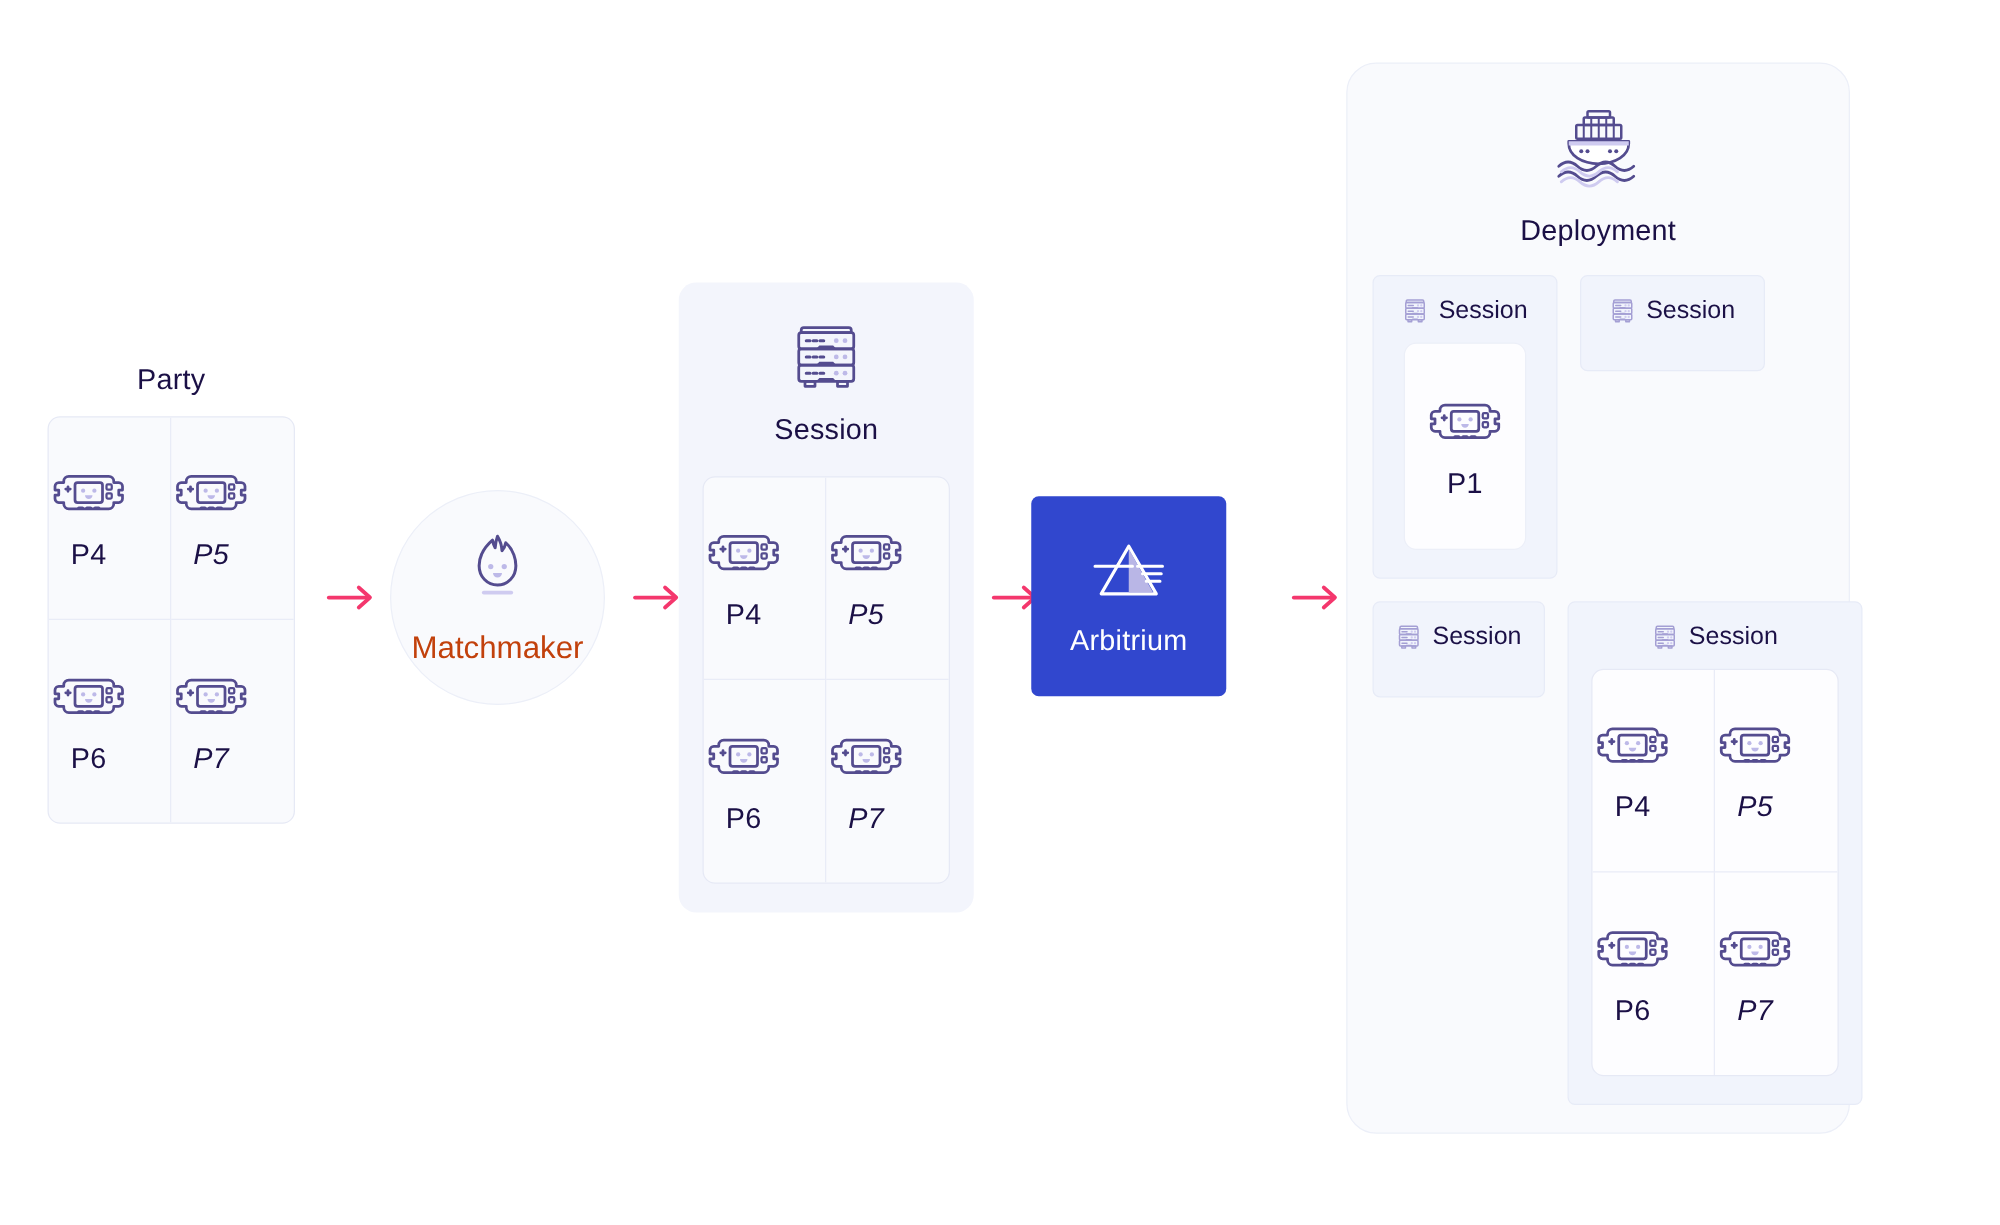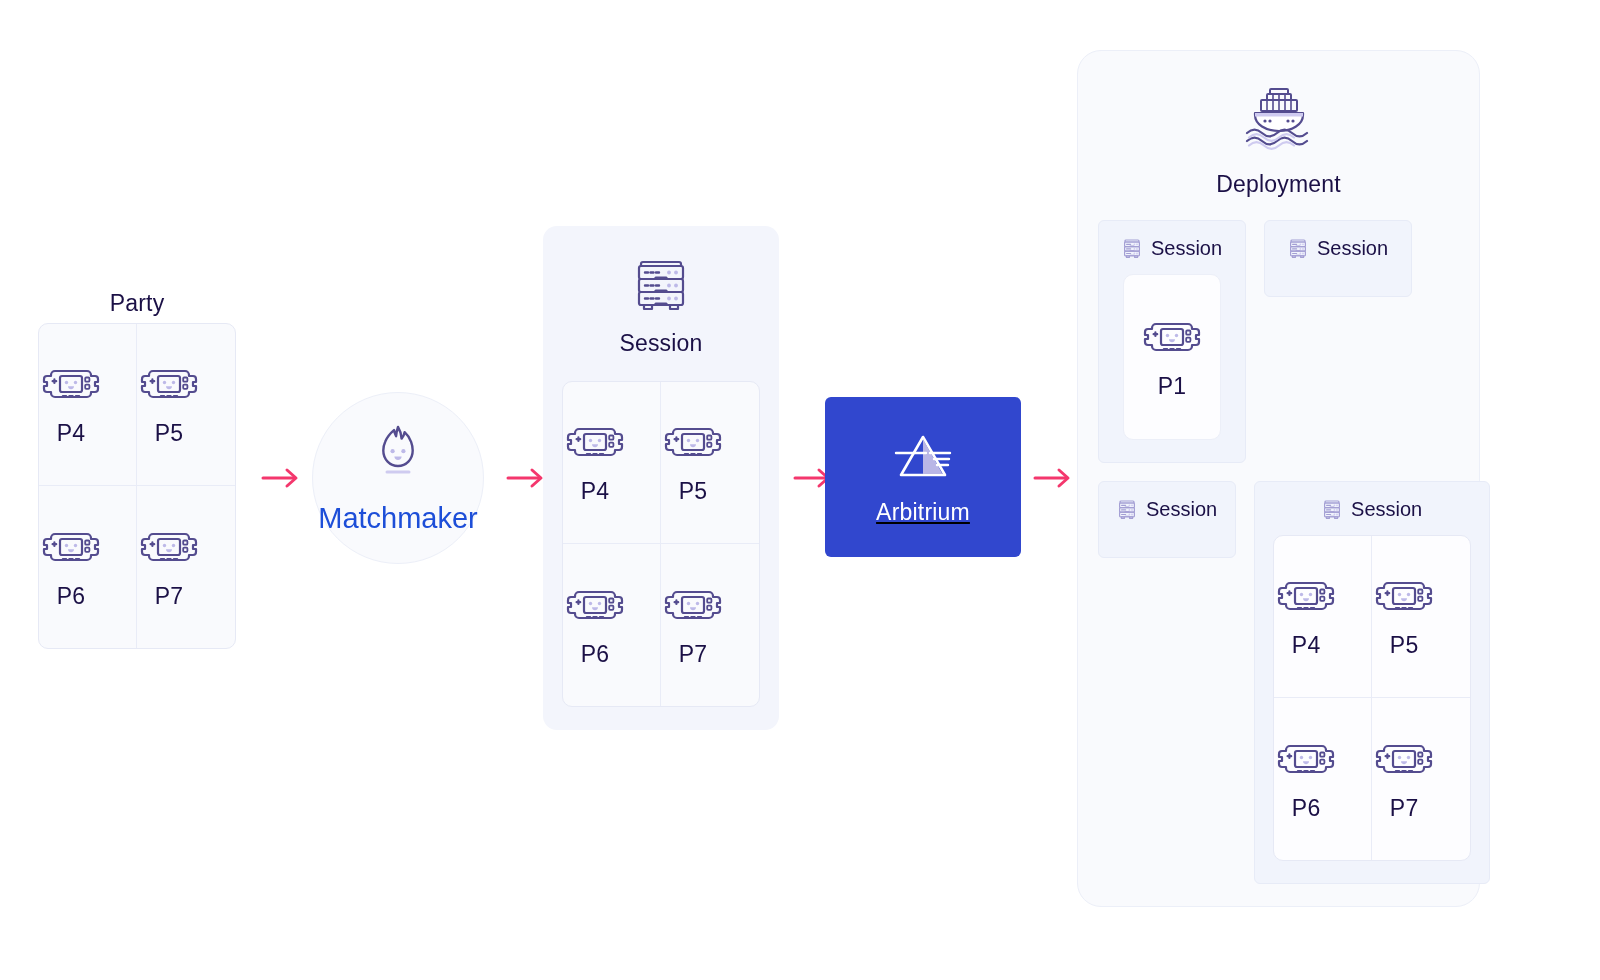--- a/index.html
+++ b/index.html
@@ -57,49 +57,49 @@
     display: grid;
     grid-template-columns: 1fr 1fr;
     grid-template-rows: 1fr 1fr;
     overflow: hidden;
   }
   .grid4 > .cell {
     display: flex; align-items: center; justify-content: flex-start;
     border-right: 1px solid #e9ecf7;
     border-bottom: 1px solid #e9ecf7;
   }
-  .grid4 > .cell:nth-child(2n) { border-right: none; }
+  .grid4 > .cell:nth-child(2n) { border-right: none; font-style: italic; }
   .grid4 > .cell:nth-child(n+3) { border-bottom: none; }
 
   
   #party-group {
     position: absolute;
     left: 38px; top: 290px;
     width: 198px;
   }
-  #party-group .col-label { margin-bottom: 6px; }
+  #party-group .col-label { margin-bottom: 16px; }
   #party-grid { width: 198px; height: 326px; }
 
   
   #matchmaker {
     position: absolute;
     left: 312px; top: 392px;
     width: 172px; height: 172px;
     border-radius: 50%;
     background: #f9fafd;
     border: 1px solid #eceff8;
     display: flex;
     flex-direction: column;
     align-items: center;
     justify-content: center;
     gap: 14px;
   }
   #matchmaker .mm-label {
-    font-size: 29px;
-    color: #1d4ed8;
+    font-size: 25px;
+    color: #c2410c;
   }
 
   
   #session-card {
     position: absolute;
     left: 543px; top: 226px;
     width: 236px; height: 504px;
     background: #f3f5fc;
     border-radius: 14px;
     padding: 30px 19px 19px 19px;
@@ -111,29 +111,28 @@
     gap: 12px;
     margin-bottom: 24px;
   }
   #session-card .sess-head .col-label { font-size: 23px; }
   #session-grid { width: 198px; height: 326px; background:#f9fafd; }
 
   
   #arbitrium {
     position: absolute;
     left: 825px; top: 397px;
-    width: 196px; height: 160px;
+    width: 156px; height: 160px;
     background: #3147ce;
     border-radius: 6px;
     display: flex;
     flex-direction: column;
     align-items: center;
     justify-content: center;
     gap: 14px;
-    text-decoration: underline;
   }
   #arbitrium .arb-label {
     font-size: 23px;
     color: #ffffff;
     letter-spacing: .2px;
   }
 
   
   #deployment {
     position: absolute;

